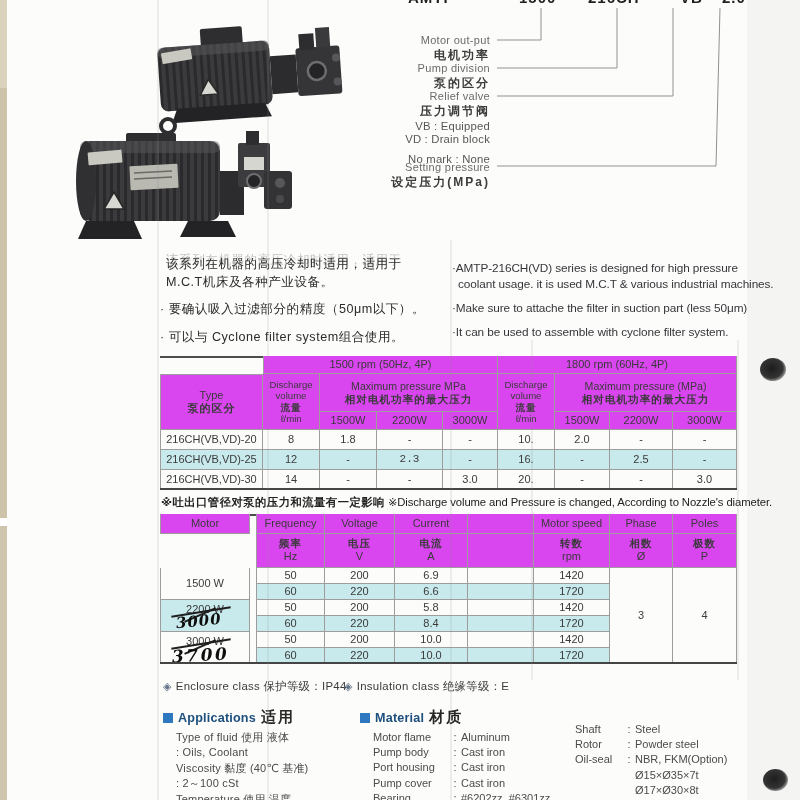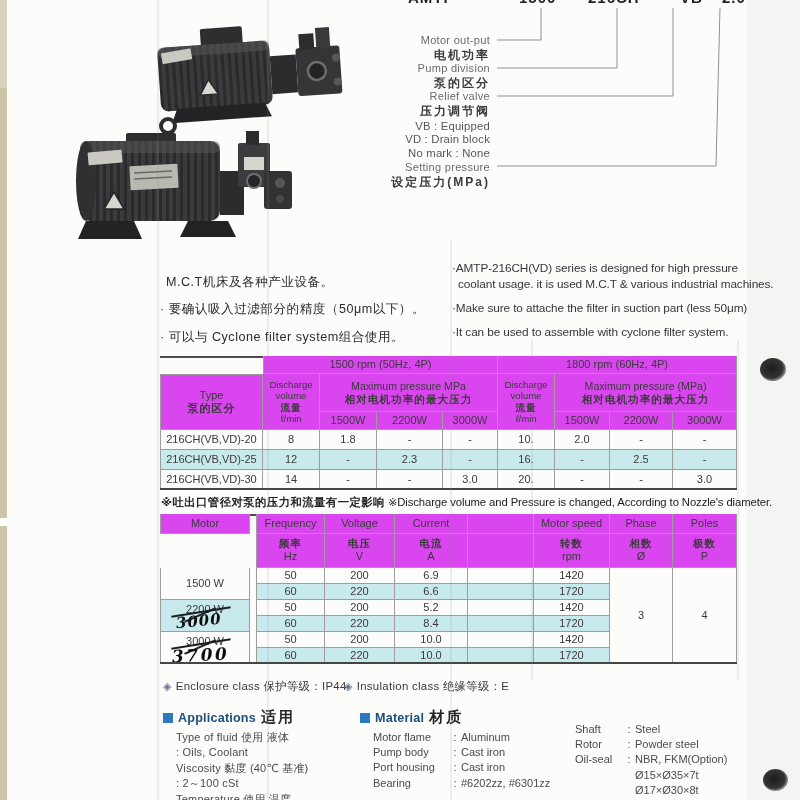--- a/index.html
+++ b/index.html
@@ -150,25 +150,26 @@
 
   <div class="abs" style="left:280px;top:0;width:210px;height:200px;">
     <div class="leg-en" style="top:34px;">Motor out-put</div>
     <div class="leg-cn" style="top:47px;">电机功率</div>
     <div class="leg-en" style="top:62px;">Pump division</div>
     <div class="leg-cn" style="top:75px;">泵的区分</div>
     <div class="leg-en" style="top:90px;">Relief valve</div>
     <div class="leg-cn" style="top:103px;">压力调节阀</div>
     <div class="leg-sub" style="top:120px;">VB : Equipped</div>
     <div class="leg-sub" style="top:133px;">VD : Drain block</div>
-    <div class="leg-sub" style="top:147px;">No mark : None</div>
+    <div class="leg-sub" style="top:153px;">No mark : None</div>
     <div class="leg-en" style="top:161px;">Setting pressure</div>
     <div class="leg-cn" style="top:174px;">设定压力(MPa)</div>
   </div>
 
+  <div class="abs fcn ghost nowrap" style="left:166px;top:256px;">该系列在机器的高压冷却时适用，适用于</div>
   <div class="abs fcn nowrap" style="left:166px;top:274px;">M.C.T机床及各种产业设备。</div>
   <div class="abs fcn nowrap" style="left:160px;top:301px;">· 要确认吸入过滤部分的精度（50μm以下）。</div>
   <div class="abs fcn nowrap" style="left:160px;top:329px;">· 可以与 Cyclone filter system组合使用。</div>
 
   <div class="abs fen nowrap" style="left:452px;top:261px;">·AMTP-216CH(VD) series is designed for high pressure</div>
   <div class="abs fen nowrap" style="left:458px;top:277px;">coolant usage. it is used M.C.T &amp; various industrial machines.</div>
   <div class="abs fen nowrap" style="left:452px;top:301px;">·Make sure to attache the filter in suction part (less 50μm)</div>
   <div class="abs fen nowrap" style="left:452px;top:325px;">·It can be used to assemble with cyclone filter system.</div>
 
   <div class="abs t1">
@@ -214,21 +215,21 @@
     <div class="cell br bb" style="grid-area:4/4;">-</div>
     <div class="cell br bb" style="grid-area:4/5;">-</div>
     <div class="cell br bb" style="grid-area:4/6;">10.</div>
     <div class="cell br bb" style="grid-area:4/7;">2.0</div>
     <div class="cell br bb" style="grid-area:4/8;">-</div>
     <div class="cell br bb" style="grid-area:4/9;">-</div>
 
     <div class="cell cy bl br bb" style="grid-area:5/1;">216CH(VB,VD)-25</div>
     <div class="cell cy br bb" style="grid-area:5/2;">12</div>
     <div class="cell cy br bb" style="grid-area:5/3;">-</div>
-    <div class="cell cy br bb" style="grid-area:5/4;">2.3</div>
+    <div class="cell cy br bb" style="grid-area:5/4;font-family:Liberation Mono, monospace;">2.3</div>
     <div class="cell cy br bb" style="grid-area:5/5;">-</div>
     <div class="cell cy br bb" style="grid-area:5/6;">16.</div>
     <div class="cell cy br bb" style="grid-area:5/7;">-</div>
     <div class="cell cy br bb" style="grid-area:5/8;">2.5</div>
     <div class="cell cy br bb" style="grid-area:5/9;">-</div>
 
     <div class="cell bl br bb" style="grid-area:6/1;">216CH(VB,VD)-30</div>
     <div class="cell br bb" style="grid-area:6/2;">14</div>
     <div class="cell br bb" style="grid-area:6/3;">-</div>
     <div class="cell br bb" style="grid-area:6/4;">-</div>
@@ -303,21 +304,21 @@
     <div class="cell bl br bb" style="grid-area:3/7;">1420</div>
 
     <div class="cell cy bl br bb" style="grid-area:4/3;">60</div>
     <div class="cell cy br bb" style="grid-area:4/4;">220</div>
     <div class="cell cy br bb" style="grid-area:4/5;">6.6</div>
     <div class="cell cy bb" style="grid-area:4/6;"></div>
     <div class="cell cy bl br bb" style="grid-area:4/7;">1720</div>
 
     <div class="cell bl br bb" style="grid-area:5/3;">50</div>
     <div class="cell br bb" style="grid-area:5/4;">200</div>
-    <div class="cell br bb" style="grid-area:5/5;">5.2</div>
+    <div class="cell br bb" style="grid-area:5/5;">5.8</div>
     <div class="cell bb" style="grid-area:5/6;"></div>
     <div class="cell bl br bb" style="grid-area:5/7;">1420</div>
 
     <div class="cell cy bl br bb" style="grid-area:6/3;">60</div>
     <div class="cell cy br bb" style="grid-area:6/4;">220</div>
     <div class="cell cy br bb" style="grid-area:6/5;">8.4</div>
     <div class="cell cy bb" style="grid-area:6/6;"></div>
     <div class="cell cy bl br bb" style="grid-area:6/7;">1720</div>
 
     <div class="cell bl br bb" style="grid-area:7/3;">50</div>
@@ -361,20 +362,21 @@
   <div class="abs" style="left:360px;top:708px;width:215px;">
     <div class="sect-title">
       <span class="sq"></span>
       <span class="sect-en">Material</span>
       <span class="sect-cn">材质</span>
     </div>
     <div style="margin-left:13px;margin-top:3px;">
       <div class="ml"><span class="mlab">Motor flame</span><span class="mcol">:</span><span>Aluminum</span></div>
       <div class="ml"><span class="mlab">Pump body</span><span class="mcol">:</span><span>Cast iron</span></div>
       <div class="ml"><span class="mlab">Port housing</span><span class="mcol">:</span><span>Cast iron</span></div>
+      <div class="ml"><span class="mlab">Pump cover</span><span class="mcol">:</span><span>Cast iron</span></div>
       <div class="ml"><span class="mlab">Bearing</span><span class="mcol">:</span><span>#6202zz, #6301zz</span></div>
     </div>
   </div>
 
   <div class="abs" style="left:575px;top:722px;width:170px;">
     <div class="ml"><span class="mlab2">Shaft</span><span class="mcol">:</span><span>Steel</span></div>
     <div class="ml"><span class="mlab2">Rotor</span><span class="mcol">:</span><span>Powder steel</span></div>
     <div class="ml"><span class="mlab2">Oil-seal</span><span class="mcol">:</span><span>NBR, FKM(Option)</span></div>
     <div class="ml mind">Ø15×Ø35×7t</div>
     <div class="ml mind">Ø17×Ø30×8t</div>

